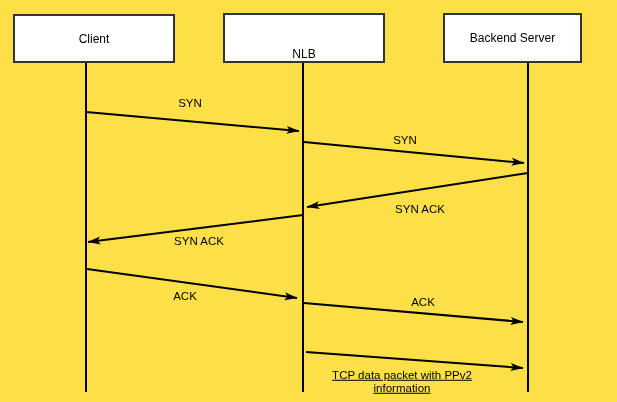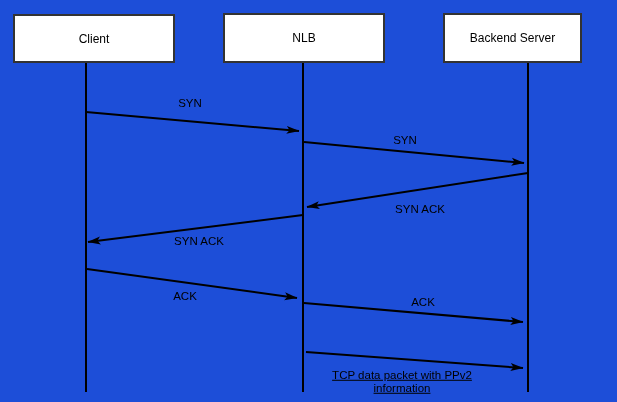--- a/index.html
+++ b/index.html
@@ -5,36 +5,36 @@
   html, body {
     margin: 0;
     padding: 0;
     background: #ffffff;
     font-family: "Liberation Sans", sans-serif;
   }
   #canvas {
     position: relative;
     width: 617px;
     height: 402px;
-    background: #1d4ed8;
+    background: #fde047;
     overflow: hidden;
   }
   .participant {
     position: absolute;
     box-sizing: border-box;
     border: 2.5px solid #333333;
     background: #ffffff;
     display: flex;
     align-items: center;
     justify-content: center;
     font-size: 12px;
     color: #000000;
   }
   #box-client  { left: 13px;  top: 14px; width: 162px; height: 49px; }
-  #box-nlb     { left: 223px; top: 13px; width: 162px; height: 50px; }
+  #box-nlb     { left: 223px; top: 13px; width: 162px; height: 50px; align-items: flex-end; }
   #box-backend { left: 443px; top: 13px; width: 139px; height: 50px; }
   #wires {
     position: absolute;
     left: 0; top: 0;
     width: 617px;
     height: 402px;
   }
   .msg-label {
     position: absolute;
     transform: translate(-50%, -50%);

